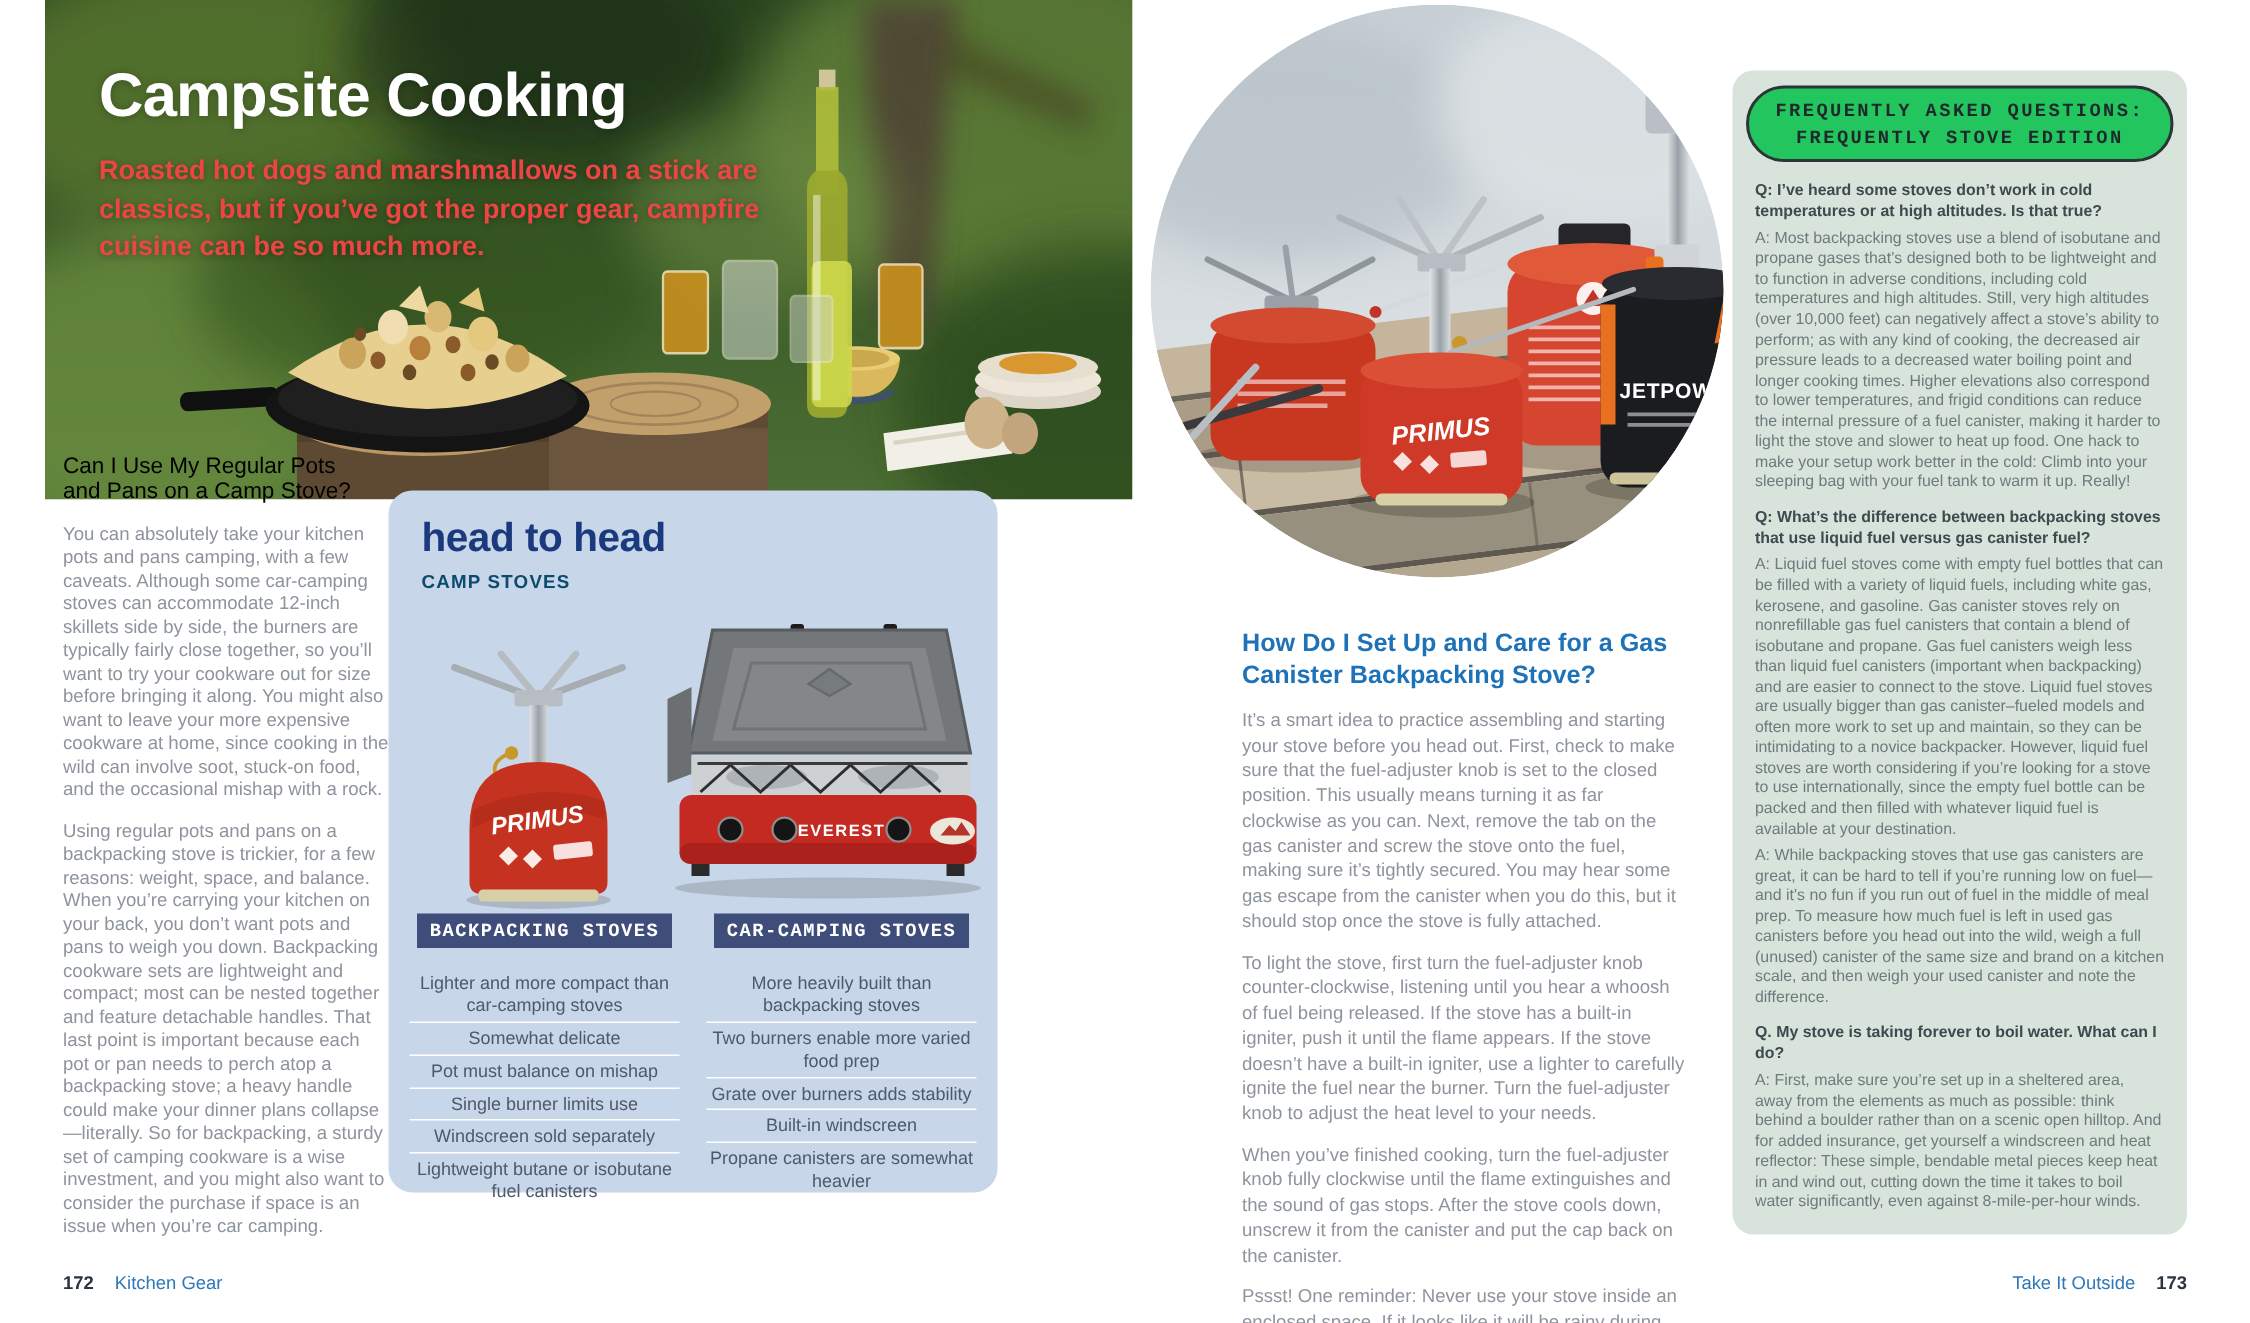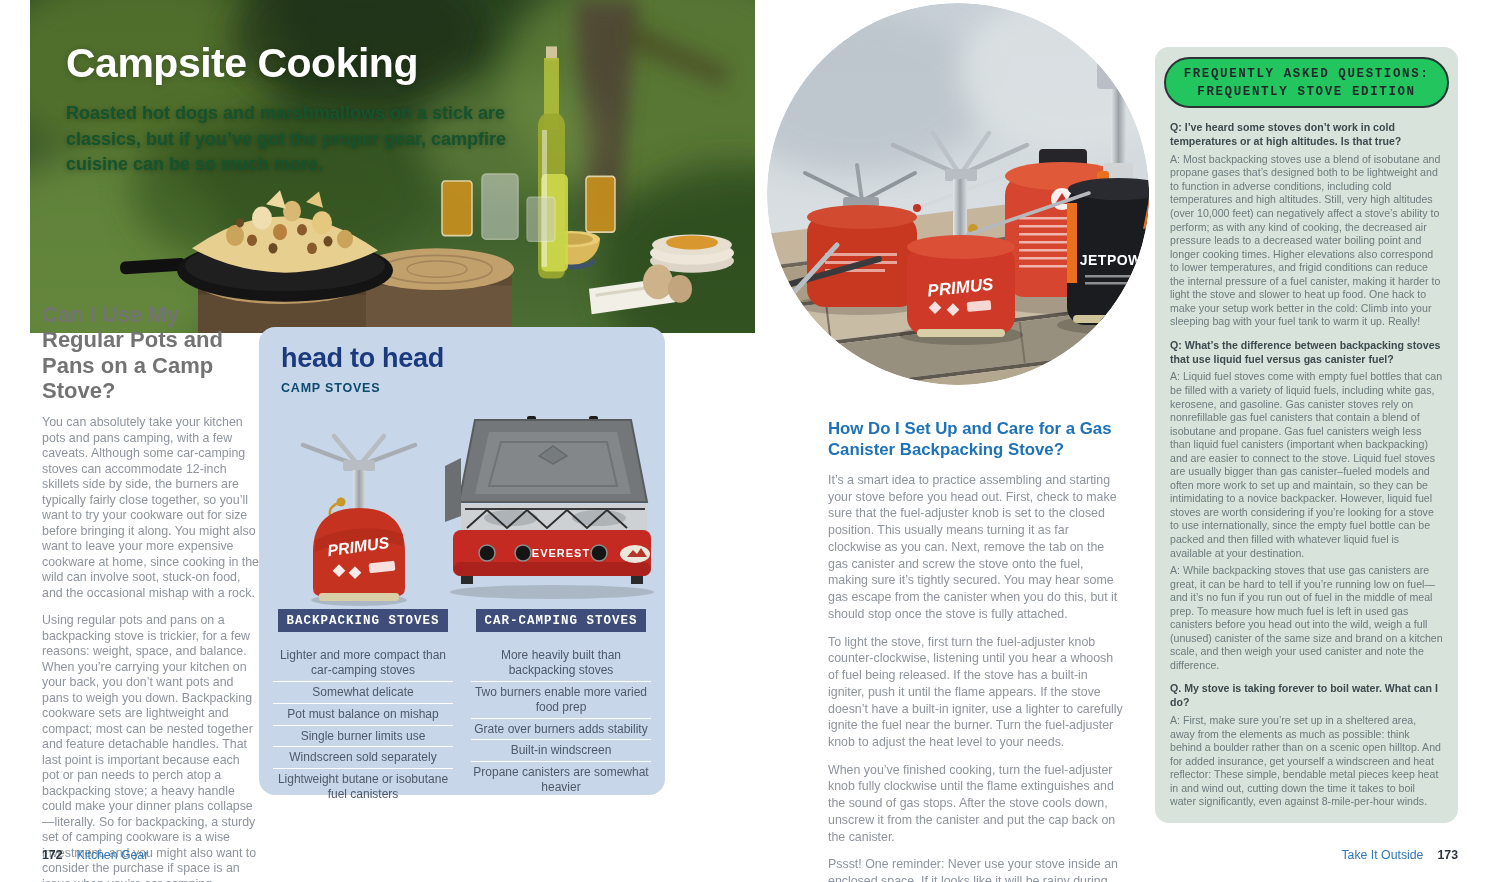--- a/index.html
+++ b/index.html
@@ -7,26 +7,26 @@
        font-family:"Liberation Sans","DejaVu Sans",sans-serif;
        -webkit-font-smoothing:antialiased;}
   .abs{position:absolute;}
 
   
   .hero{left:30px;top:0;width:725px;height:333px;overflow:hidden;}
   .hero svg{position:absolute;left:0;top:0;width:100%;height:100%;}
   .hero-text{position:absolute;left:36px;top:40px;width:540px;}
   .hero-text h1{margin:0;font-size:41px;font-weight:800;color:#ffffff;
                 letter-spacing:-0.5px;text-shadow:0 1px 6px rgba(0,0,0,.25);}
-  .hero-text p{margin:14px 0 0;font-size:18px;font-weight:700;color:#14532d;
+  .hero-text p{margin:14px 0 0;font-size:18px;font-weight:700;color:#ef4444;
                line-height:1.42;width:505px;text-shadow:0 1px 5px rgba(0,0,0,.3);}
 
   
   .pots-col{left:42px;top:302px;width:218px;}
-  .pots-col h2{margin:0;font-size:22px;font-weight:700;color:#737373;
+  .pots-col h2{margin:0;font-size:15px;font-weight:400;color:#000000;
                line-height:1.15;width:200px;}
   .pots-col p{margin:12px 0 0;font-size:12.4px;line-height:1.25;color:#8e949d;}
 
   
   .hth{left:259px;top:327px;width:406px;height:468px;background:#c7d6e9;
        border-radius:16px;box-sizing:border-box;}
   .hth-title{position:absolute;left:22px;top:16px;margin:0;font-size:27px;
              font-weight:800;color:#1b3a7e;letter-spacing:-0.3px;}
   .hth-sub{position:absolute;left:22px;top:54px;font-size:12.5px;font-weight:700;
            color:#0c4a6e;letter-spacing:0.8px;}

